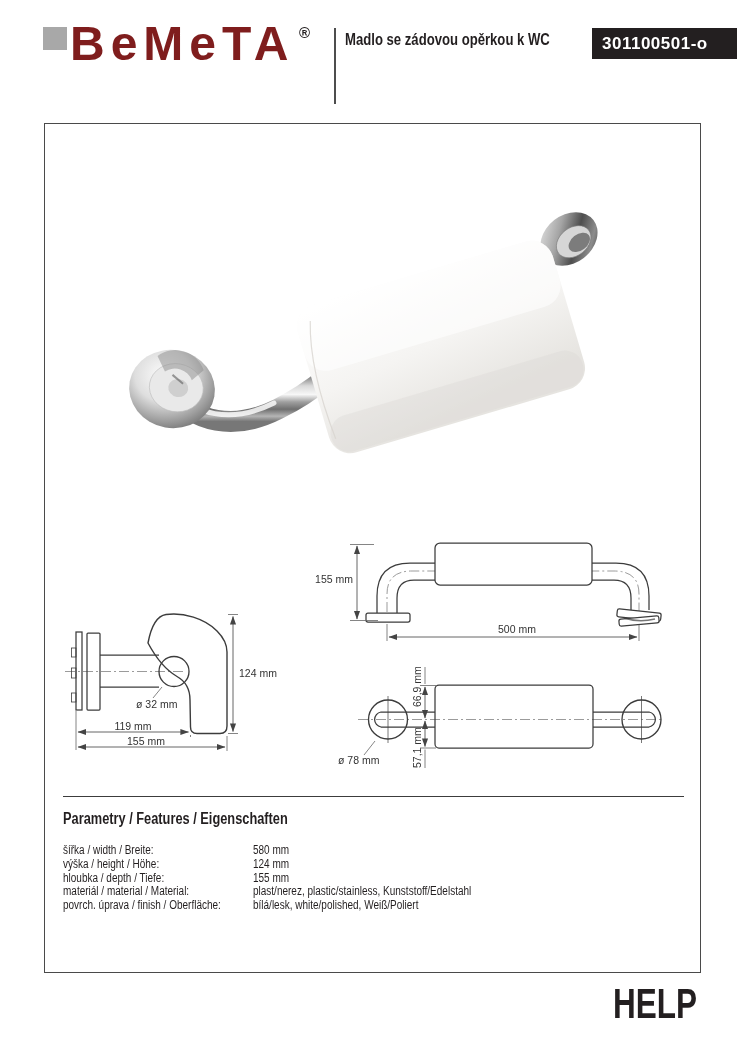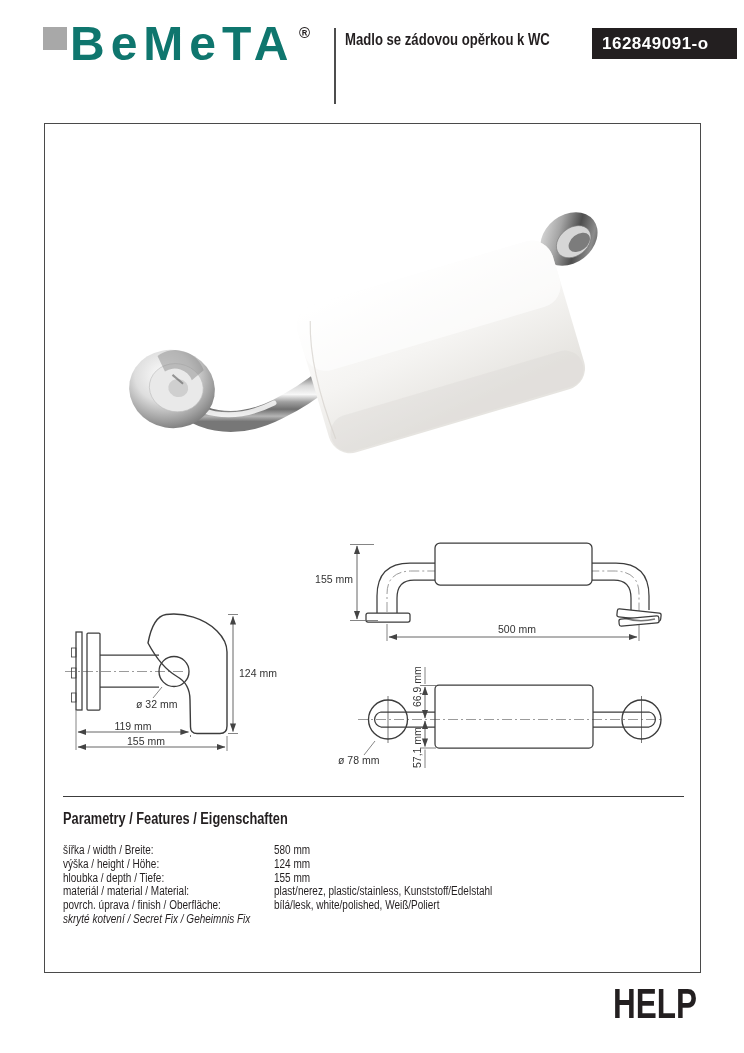--- a/index.html
+++ b/index.html
@@ -3,54 +3,54 @@
 <meta charset="utf-8">
 <style>
   html,body{margin:0;padding:0;}
   body{
     width:744px;height:1053px;position:relative;background:#ffffff;
     font-family:"Liberation Sans", sans-serif;color:#231f20;overflow:hidden;
   }
   .abs{position:absolute;}
   
   .logo-square{left:43px;top:27px;width:24px;height:23px;background:#a8a8a8;}
-  .logo-text{left:70px;top:20px;font-size:48px;font-weight:bold;letter-spacing:6px;line-height:48px;color:#0f766e;white-space:nowrap;}
+  .logo-text{left:70px;top:20px;font-size:48px;font-weight:bold;letter-spacing:6px;line-height:48px;color:#7f1d1d;white-space:nowrap;}
   .logo-reg{left:299px;top:24px;font-size:15px;font-weight:bold;color:#231f20;}
   .header-divider{left:334px;top:28px;width:2px;height:76px;background:#4d4d4d;}
   .titles{left:345px;top:27px;}
   .title-line{font-size:16px;font-weight:bold;line-height:26.5px;white-space:nowrap;}
   .squeeze{display:inline-block;transform:scaleX(0.82);transform-origin:0 50%;white-space:nowrap;}
   .code-badge{left:592px;top:28px;width:145px;height:31px;background:#231f20;}
   .code-badge span{display:block;padding-left:10px;line-height:31px;color:#ffffff;font-size:17px;font-weight:bold;letter-spacing:0.5px;}
   
   .main-box{left:44px;top:123px;width:657px;height:850px;border:1.5px solid #4a4a4a;box-sizing:border-box;background:#fff;}
   .sep-line{left:63px;top:796px;width:621px;height:1px;background:#3c3c3c;}
   
   .params-heading{left:63px;top:810px;font-size:16px;font-weight:bold;white-space:nowrap;}
   .params{left:63px;top:844px;width:620px;}
-  .prow{display:flex;height:13.8px;font-size:12.5px;line-height:13.8px;white-space:nowrap;gap:21px;}
+  .prow{display:flex;height:13.8px;font-size:12.5px;line-height:13.8px;white-space:nowrap;}
   .plabel{width:190px;flex:none;}
   .italic{font-style:italic;}
   .help{right:47px;top:983px;font-size:42px;font-weight:bold;line-height:42px;transform:scaleX(0.75);transform-origin:100% 50%;white-space:nowrap;}
   svg text{font-family:"Liberation Sans", sans-serif;font-size:10.5px;fill:#333333;}
 </style>
 </head>
 <body>
 
 <div class="abs logo-square"></div>
 <div class="abs logo-text">BeMeTA</div>
 <div class="abs logo-reg">®</div>
 <div class="abs header-divider"></div>
 
 <div class="abs titles">
   <div class="title-line"><span class="squeeze">Madlo se zádovou opěrkou k WC</span></div>
 </div>
 
 <div class="abs code-badge">
-  <span>162849091-o</span>
+  <span>301100501-o</span>
 </div>
 
 <div class="abs main-box"></div>
 
 <svg class="abs" style="left:60px;top:140px;" width="630" height="360" viewBox="0 0 630 360">
   <defs>
     <linearGradient id="tubeGrad" x1="0" y1="0" x2="0" y2="1">
       <stop offset="0" stop-color="#8f8f8f"></stop>
         <stop offset="0.18" stop-color="#d9d9d9"></stop>
       <stop offset="0.38" stop-color="#f7f7f7"></stop>
@@ -234,18 +234,15 @@
     <span class="pvalue"><span class="squeeze" style="transform:scaleX(0.8);">155 mm</span></span>
   </div>
   <div class="prow">
     <span class="plabel"><span class="squeeze" style="transform:scaleX(0.8);">materiál / material / Material:</span></span>
     <span class="pvalue"><span class="squeeze" style="transform:scaleX(0.8);">plast/nerez, plastic/stainless, Kunststoff/Edelstahl</span></span>
   </div>
   <div class="prow">
     <span class="plabel"><span class="squeeze" style="transform:scaleX(0.8);">povrch. úprava / finish / Oberfläche:</span></span>
     <span class="pvalue"><span class="squeeze" style="transform:scaleX(0.8);">bílá/lesk, white/polished, Weiß/Poliert</span></span>
   </div>
-  <div class="prow italic">
-    <span class="plabel" style="width:auto;"><span class="squeeze" style="transform:scaleX(0.8);">skryté kotvení / Secret Fix / Geheimnis Fix</span></span>
-  </div>
 </div>
 
 <div class="abs help">HELP</div>
 
 </body></html>

